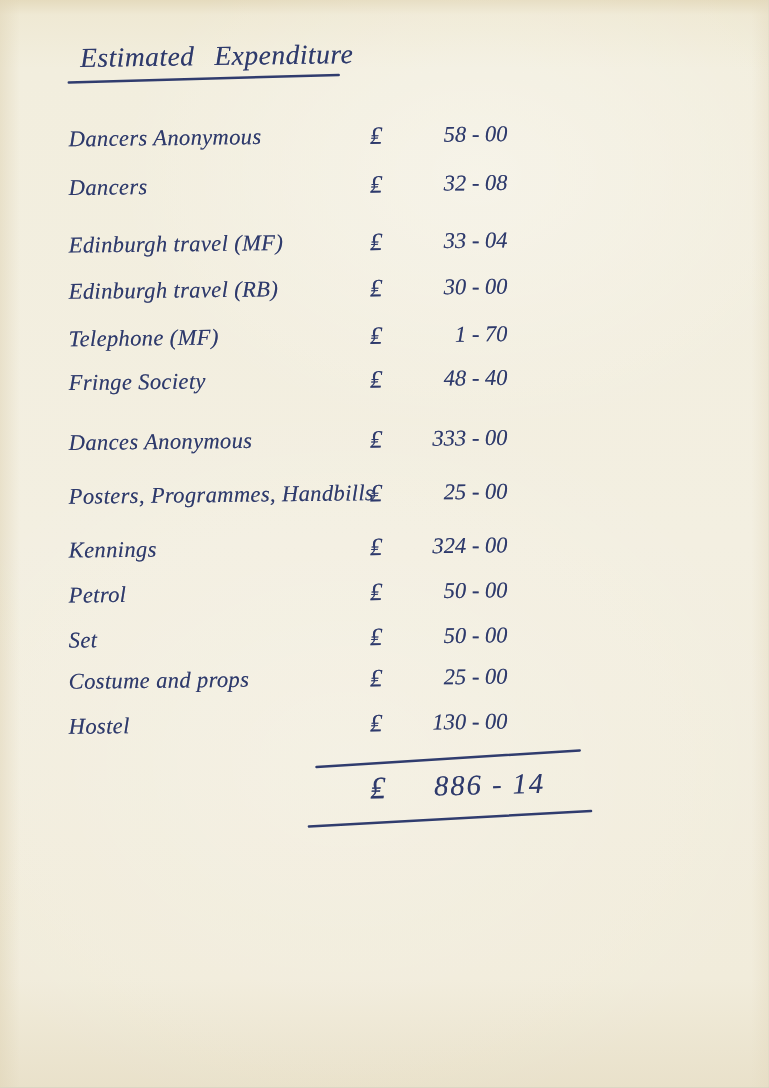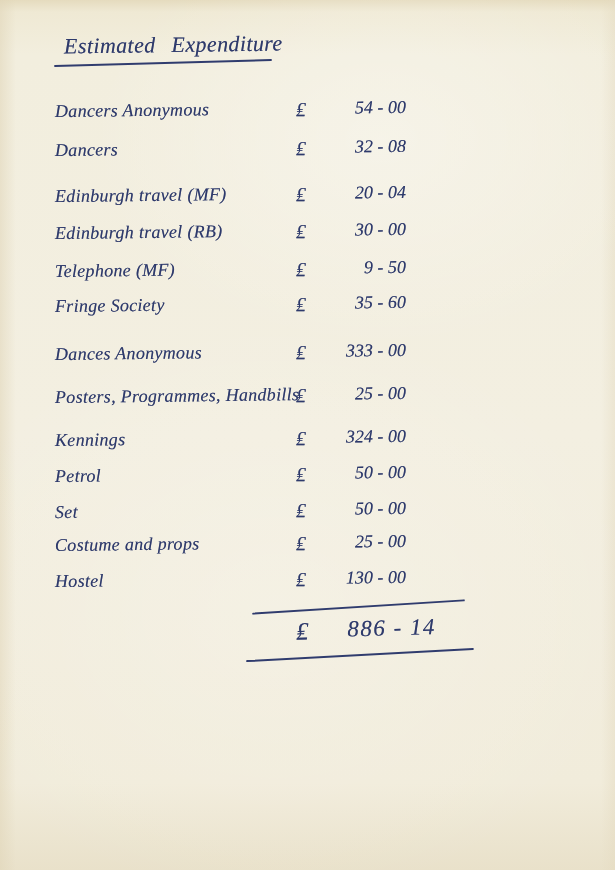--- a/index.html
+++ b/index.html
@@ -89,61 +89,61 @@
 
 <div class="paper">
 
   <div class="title ink">Estimated Expenditure</div>
   <div class="title-underline"></div>
 
   <div class="row" style="top:98px">
     <span class="label ink">Dancers Anonymous</span>
     <span class="amount ink">
       <span class="pound">₤</span>
-      <span class="value">54 - 00</span>
+      <span class="value">58 - 00</span>
     </span>
   </div>
 
   <div class="row" style="top:137px">
     <span class="label ink">Dancers</span>
     <span class="amount ink">
       <span class="pound">₤</span>
       <span class="value">32 - 08</span>
     </span>
   </div>
 
   <div class="row" style="top:183px">
     <span class="label ink">Edinburgh travel (MF)</span>
     <span class="amount ink">
       <span class="pound">₤</span>
-      <span class="value">20 - 04</span>
+      <span class="value">33 - 04</span>
     </span>
   </div>
 
   <div class="row" style="top:220px">
     <span class="label ink">Edinburgh travel (RB)</span>
     <span class="amount ink">
       <span class="pound">₤</span>
       <span class="value">30 - 00</span>
     </span>
   </div>
 
   <div class="row" style="top:258px">
     <span class="label ink">Telephone (MF)</span>
     <span class="amount ink">
       <span class="pound">₤</span>
-      <span class="value">9 - 50</span>
+      <span class="value">1 - 70</span>
     </span>
   </div>
 
   <div class="row" style="top:293px">
     <span class="label ink">Fringe Society</span>
     <span class="amount ink">
       <span class="pound">₤</span>
-      <span class="value">35 - 60</span>
+      <span class="value">48 - 40</span>
     </span>
   </div>
 
   <div class="row" style="top:341px">
     <span class="label ink">Dances Anonymous</span>
     <span class="amount ink">
       <span class="pound">₤</span>
       <span class="value">333 - 00</span>
     </span>
   </div>

